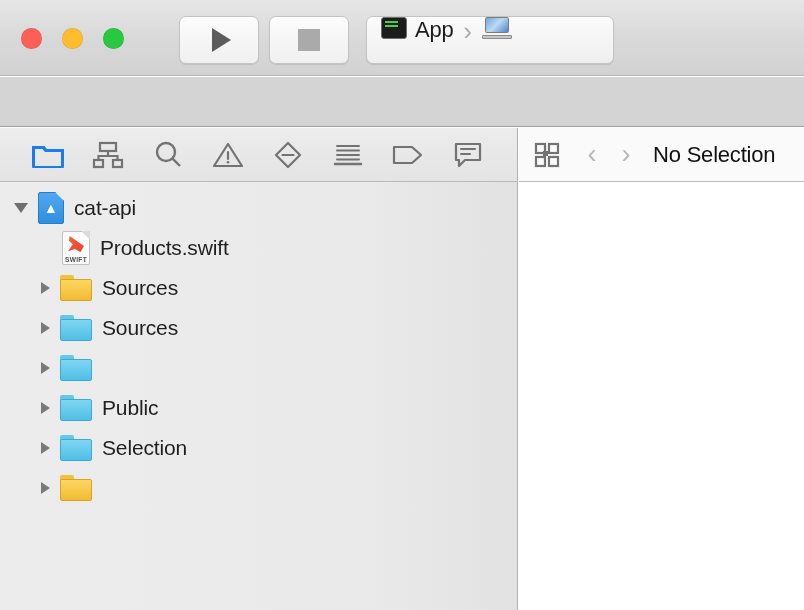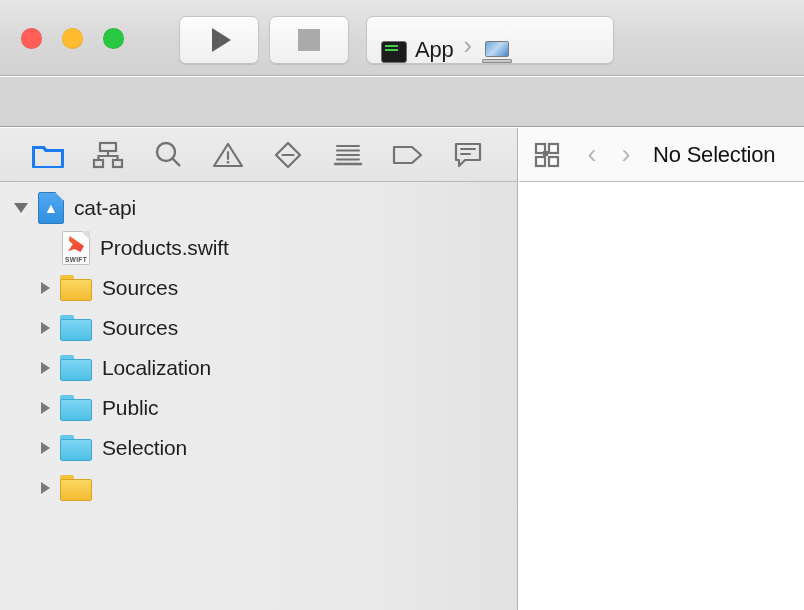--- a/index.html
+++ b/index.html
@@ -40,21 +40,21 @@
     margin-left:5px;
   }
   .sq-stop { width:22px; height:22px; background:#aaaaaa; }
 
   .scheme {
     position:absolute; left:366px; top:16px; height:48px; min-width:248px;
     border-radius:7px;
     background:linear-gradient(to bottom,#fbfbfb,#efefef);
     border:1px solid #c4c4c4;
     box-shadow:0 1px 1px rgba(0,0,0,.10), inset 0 1px 0 #fff;
-    display:flex; align-items:flex-end; padding:0 16px 0 14px; gap:8px;
+    display:flex; align-items:flex-start; padding:0 16px 0 14px; gap:8px;
   }
   .term-ico {
     width:26px; height:22px; border-radius:3px;
     background:#1c1c1c; border:1.5px solid #6d6d6d;
     position:relative; flex:none;
   }
   .term-ico::before{
     content:""; position:absolute; left:3px; top:3px; width:13px; height:2px;
     background:#3fd34a; box-shadow:0 4px 0 #3fd34a;
   }
@@ -345,21 +345,20 @@
 
       <div class="row">
         <span style="width:41px;flex:none"></span>
         <span class="tw"></span>
         <span style="width:10px;flex:none"></span>
         <span class="ico ico-folder fold-blue">
           <span class="tab"></span>
             <span class="body"></span>
         </span>
         <span style="width:10px;flex:none"></span>
-        <span class="label">Localization</span>
       </div>
 
       <div class="row">
         <span style="width:41px;flex:none"></span>
         <span class="tw"></span>
         <span style="width:10px;flex:none"></span>
         <span class="ico ico-folder fold-blue">
           <span class="tab"></span>
             <span class="body"></span>
         </span>

